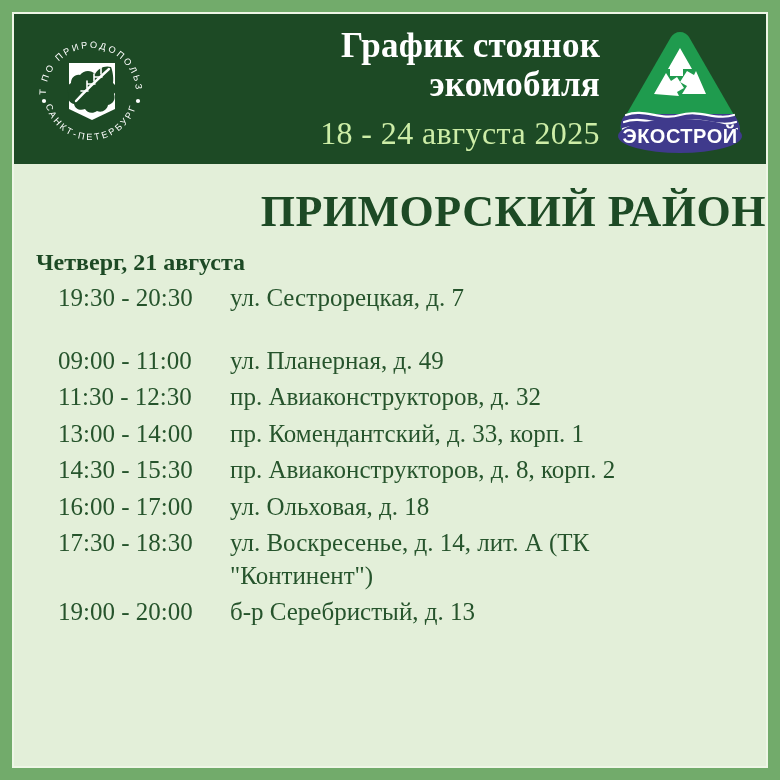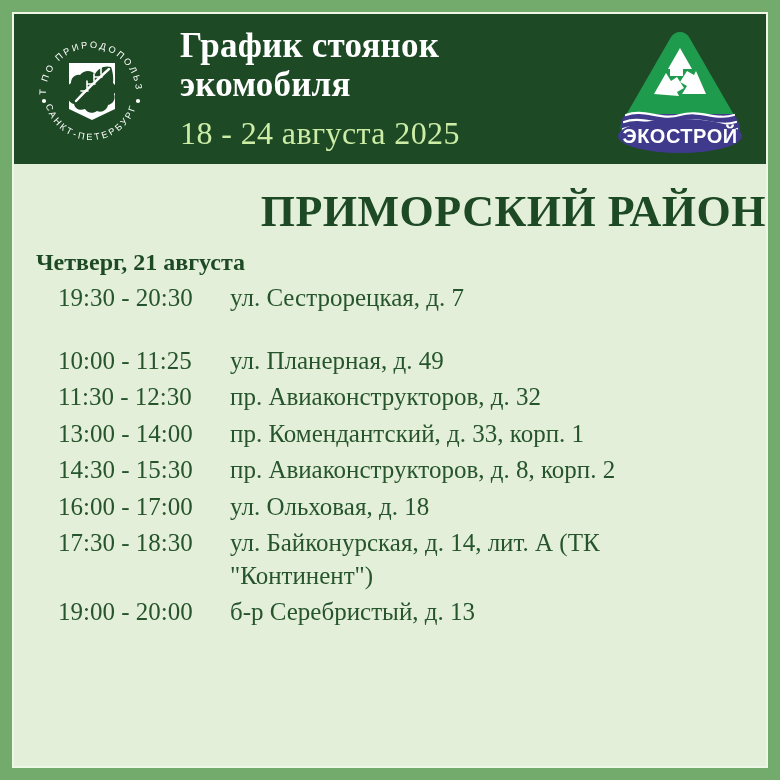--- a/index.html
+++ b/index.html
@@ -31,21 +31,21 @@
   .header-band {
     position: relative;
     height: 150px;
     background: #1d4a25;
     display: flex;
     align-items: center;
     justify-content: center;
     overflow: hidden;
   }
   .header-title-block {
-    text-align: left;
+    text-align: right;
     width: 420px;
   }
   .header-title {
     color: #ffffff;
     font-size: 35px;
     font-weight: bold;
     line-height: 1.12;
     letter-spacing: 0.2px;
     white-space: pre-line;
   }
@@ -207,42 +207,42 @@
           <div class="sched-row">
             <div class="sched-time">19:30 - 20:30</div>
             <div class="sched-addr">ул. Сестрорецкая, д. 7</div>
           </div>
         </div>
       </div>
 
       <div>
         <div class="rows gap-before">
           <div class="sched-row">
-            <div class="sched-time">10:00 - 11:25</div>
+            <div class="sched-time">09:00 - 11:00</div>
             <div class="sched-addr">ул. Планерная, д. 49</div>
           </div>
           <div class="sched-row">
             <div class="sched-time">11:30 - 12:30</div>
             <div class="sched-addr">пр. Авиаконструкторов, д. 32</div>
           </div>
           <div class="sched-row">
             <div class="sched-time">13:00 - 14:00</div>
             <div class="sched-addr">пр. Комендантский, д. 33, корп. 1</div>
           </div>
           <div class="sched-row">
             <div class="sched-time">14:30 - 15:30</div>
             <div class="sched-addr">пр. Авиаконструкторов, д. 8, корп. 2</div>
           </div>
           <div class="sched-row">
             <div class="sched-time">16:00 - 17:00</div>
             <div class="sched-addr">ул. Ольховая, д. 18</div>
           </div>
           <div class="sched-row">
             <div class="sched-time">17:30 - 18:30</div>
-            <div class="sched-addr">ул. Байконурская, д. 14, лит. А (ТК "Континент")</div>
+            <div class="sched-addr">ул. Воскресенье, д. 14, лит. А (ТК "Континент")</div>
           </div>
           <div class="sched-row">
             <div class="sched-time">19:00 - 20:00</div>
             <div class="sched-addr">б-р Серебристый, д. 13</div>
           </div>
         </div>
       </div>
 
     </div>
   </div>

